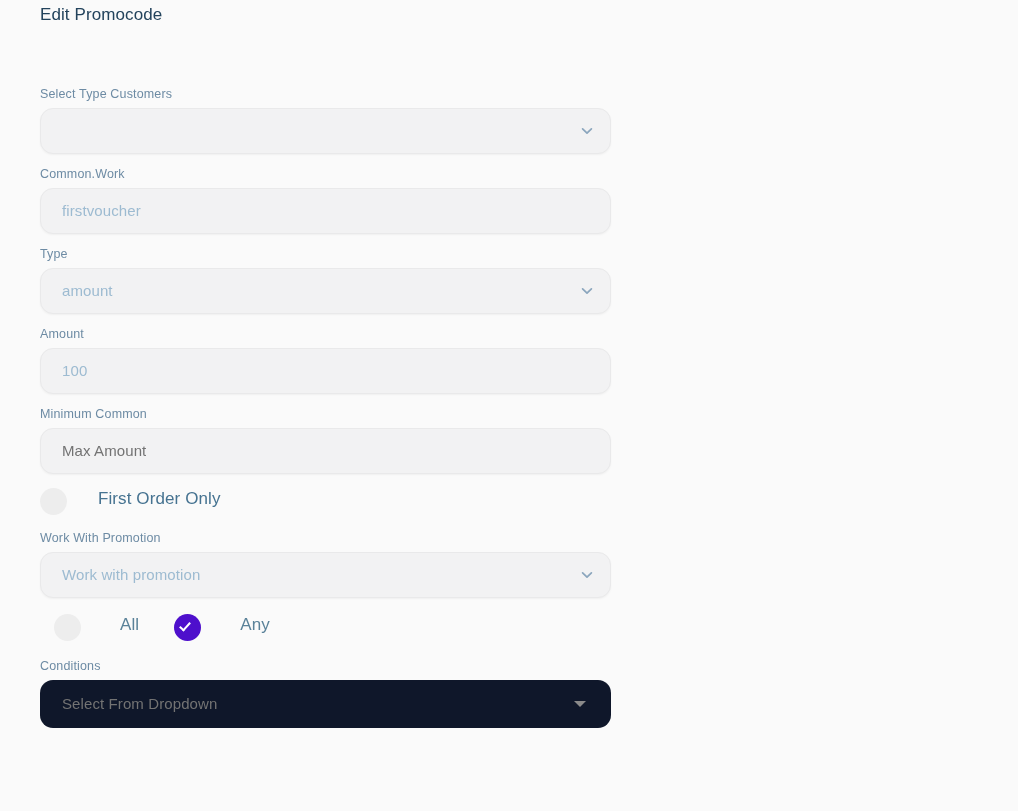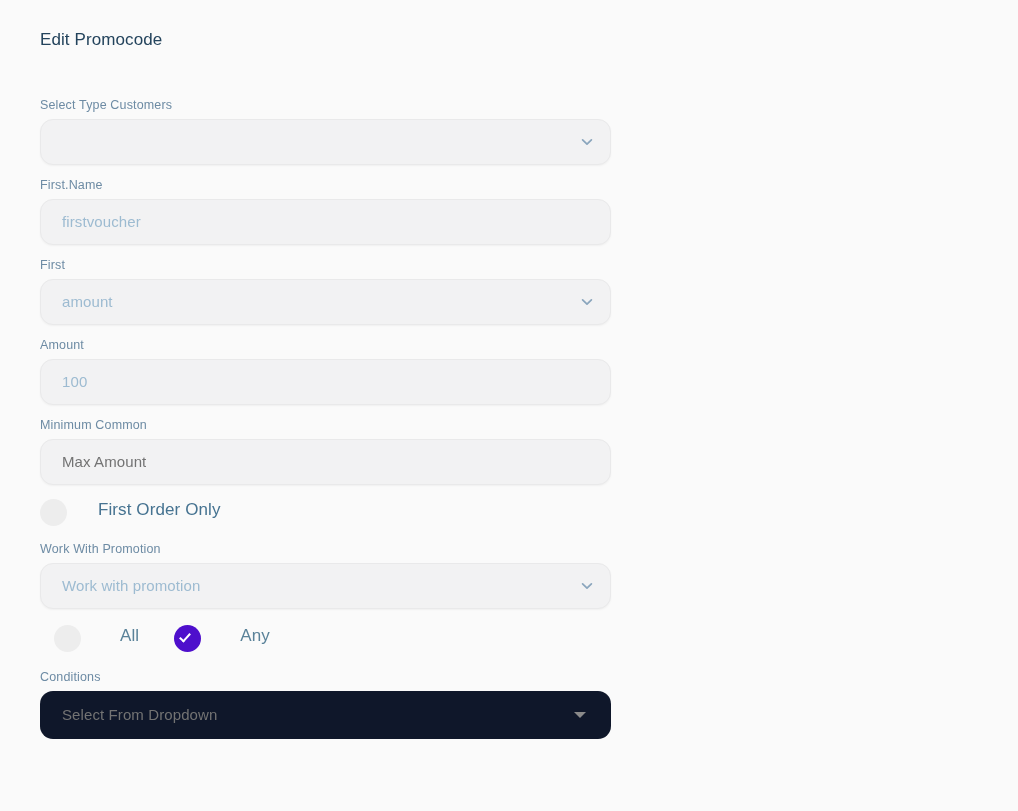--- a/index.html
+++ b/index.html
@@ -13,35 +13,35 @@
     font-family: "Liberation Sans", sans-serif;
     overflow: hidden;
     -webkit-font-smoothing: antialiased;
   }
 
   .page {
     position: relative;
     width: 1018px;
     height: 811px;
     box-sizing: border-box;
-    padding: 28px 0 0 40px;
+    padding: 3px 0 0 40px;
   }
 
   .page-title {
     font-size: 17px;
     font-weight: 400;
     color: #23435c;
     letter-spacing: .1px;
     margin: 0;
     padding: 0;
     line-height: 24px;
   }
 
   .form {
-    margin-top: 45px;
+    margin-top: 59px;
     width: 571px;
   }
 
   .field-group {
     margin-bottom: 12px;
   }
 
   .field-label {
     display: block;
     font-size: 12.5px;
@@ -172,28 +172,28 @@
         <span class="value placeholder-blue"></span>
         <span class="chevron">
           <svg width="14" height="14" viewBox="0 0 14 14" fill="none" xmlns="http://www.w3.org/2000/svg">
             <path d="M2.6 4.8 L7 9.2 L11.4 4.8" stroke="#8ba6bd" stroke-width="1.7" stroke-linecap="round" stroke-linejoin="round"></path>
           </svg>
         </span>
       </div>
     </div>
 
     <div class="field-group">
-      <label class="field-label">First.Name</label>
+      <label class="field-label">Common.Work</label>
       <div class="control">
         <span class="value placeholder-blue">firstvoucher</span>
       </div>
     </div>
 
     <div class="field-group">
-      <label class="field-label">First</label>
+      <label class="field-label">Type</label>
       <div class="control">
         <span class="value placeholder-blue">amount</span>
         <span class="chevron">
           <svg width="14" height="14" viewBox="0 0 14 14" fill="none" xmlns="http://www.w3.org/2000/svg">
             <path d="M2.6 4.8 L7 9.2 L11.4 4.8" stroke="#8ba6bd" stroke-width="1.7" stroke-linecap="round" stroke-linejoin="round"></path>
           </svg>
         </span>
       </div>
     </div>
 

